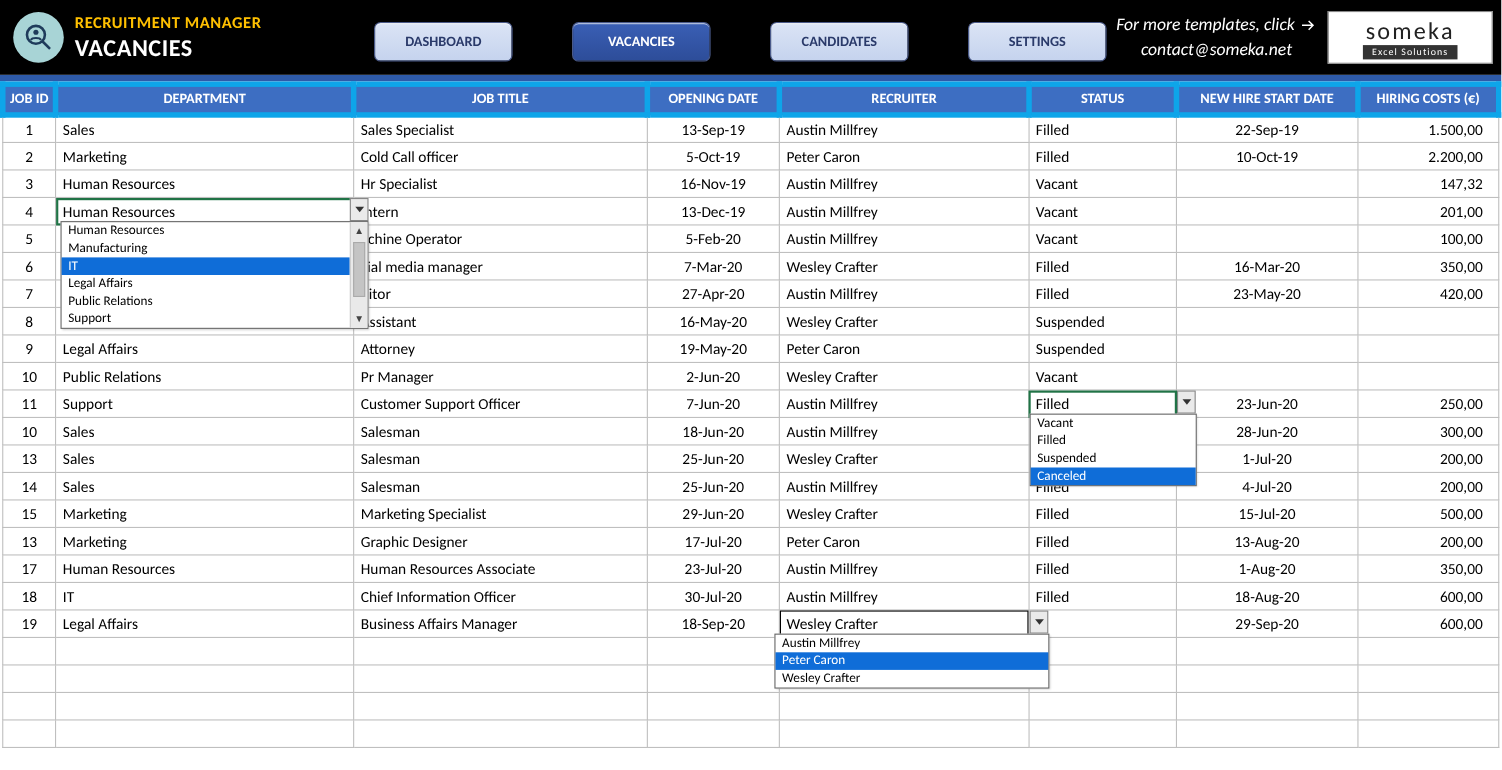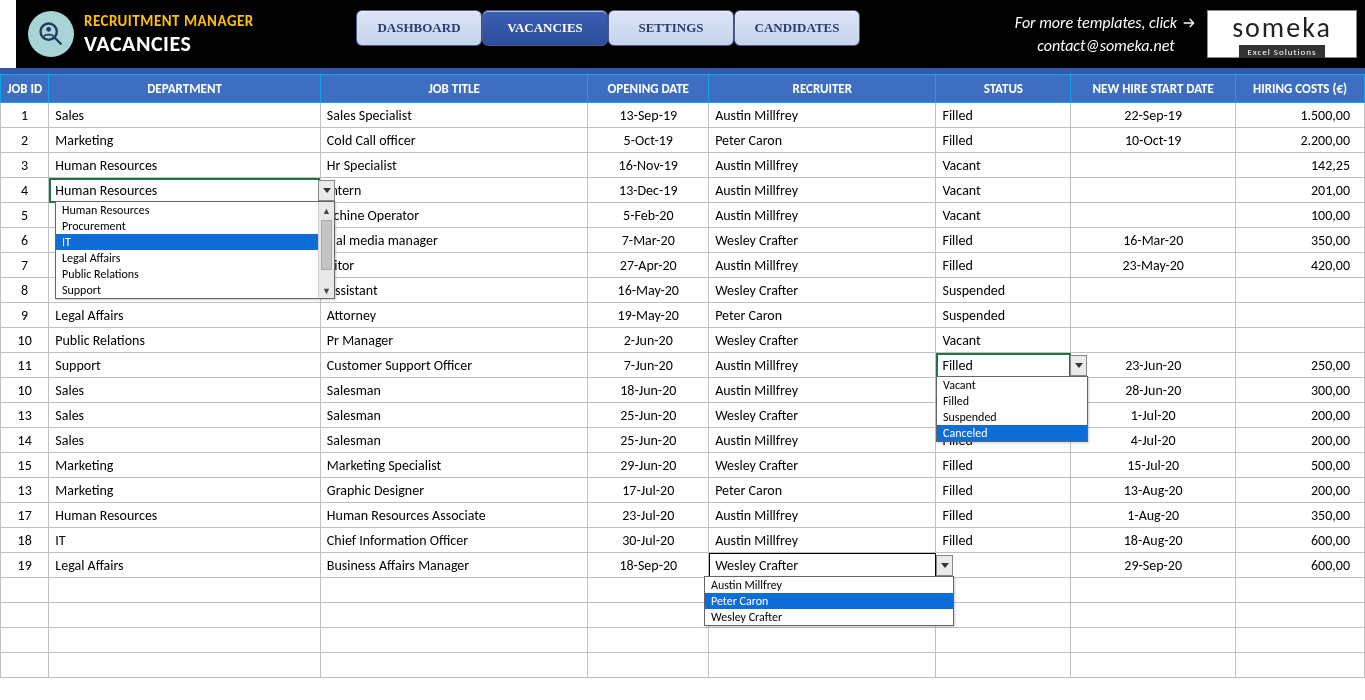--- a/index.html
+++ b/index.html
@@ -12,21 +12,20 @@
     overflow: hidden;
     position: relative;
   }
   .header {
     background: #000;
     height: 68px;
     display: flex;
     align-items: center;
     padding: 0 8px 0 12px;
     position: relative;
-    margin-left: 16px;
   }
   .logo-badge {
     width: 46px; height: 46px;
     border-radius: 50%;
     background: #a8d4d6;
     display: flex; align-items: center; justify-content: center;
     margin-right: 10px;
   }
   .logo-badge svg { width: 28px; height: 28px; }
   .titles { display: flex; flex-direction: column; }
@@ -39,22 +38,22 @@
   .page-title {
     color: #fff;
     font-weight: bold;
     font-size: 22px;
     letter-spacing: 0.5px;
   }
   .nav-buttons {
     display: flex;
     position: absolute;
     left: 340px;
-    top: 10px;
-    font-family: Liberation Serif, serif;
+    top: 20px;
+    gap: 54px;
   }
   .nav-btn {
     width: 126px;
     height: 36px;
     border: 1px solid #4a5a8a;
     border-radius: 6px;
     background: linear-gradient(#dbe4f5, #c5d3ee);
     color: #2a3a6a;
     font-weight: bold;
     font-size: 13px;
@@ -83,37 +82,37 @@
   .brand-logo {
     background: #fff;
     width: 150px;
     height: 48px;
     display: flex;
     flex-direction: column;
     align-items: center;
     justify-content: center;
     border: 1px solid #888;
   }
-  .brand-logo .big { font-size: 28px; letter-spacing: 2px; color:#222; font-weight:300;}
+  .brand-logo .big { font-size: 22px; letter-spacing: 2px; color:#222; font-weight:300;}
   .brand-logo .small { font-size: 9px; background:#333; color:#fff; padding:1px 8px; letter-spacing:1px;}
 
   .thin-bar { height: 6px; background: #2e5aa8; }
   .table-wrap { position: relative; }
   table {
     border-collapse: collapse;
     width: 100%;
     table-layout: fixed;
   }
   th {
     background: #3d6ec2;
     color: #fff;
     font-weight: bold;
     font-size: 13px;
     height: 28px;
-    border: 1px solid #0ea5e9;
+    border: 5px solid #0ea5e9;
     text-align: center;
   }
   td {
     border: 1px solid #bfbfbf;
     height: 25px;
     padding: 0 6px;
     font-size: 14px;
     color: #000;
     vertical-align: middle;
     background: #fff;
@@ -199,22 +198,22 @@
       <path d="M6 14c1-2 7-2 8 0" stroke="#1f3b5b" stroke-width="1.5" fill="none"></path>
     </svg>
   </div>
   <div class="titles">
     <div class="app-title">RECRUITMENT MANAGER</div>
     <div class="page-title">VACANCIES</div>
   </div>
   <div class="nav-buttons">
     <div class="nav-btn">DASHBOARD</div>
     <div class="nav-btn active">VACANCIES</div>
+    <div class="nav-btn">CANDIDATES</div>
     <div class="nav-btn">SETTINGS</div>
-    <div class="nav-btn">CANDIDATES</div>
   </div>
   <div class="header-right">
     <div class="link">
       <span>For more templates, click</span>
       <svg class="arrow-icon" viewBox="0 0 24 24">
           <path d="M4 12h14M13 6l6 6-6 6" stroke="#fff" stroke-width="2" fill="none"></path>
         </svg>
     </div>
     <div>contact@someka.net</div>
   </div>
@@ -271,21 +270,21 @@
           <td class="right">2.200,00</td>
         </tr>
         <tr>
           <td class="center">3</td>
           <td>Human Resources</td>
           <td>Hr Specialist</td>
           <td class="center">16-Nov-19</td>
           <td>Austin Millfrey</td>
           <td>Vacant</td>
           <td class="center"></td>
-          <td class="right">142,25</td>
+          <td class="right">147,32</td>
         </tr>
         <tr>
           <td class="center">4</td>
           <td class="sel-green">Human Resources</td>
           <td>Intern</td>
           <td class="center">13-Dec-19</td>
           <td>Austin Millfrey</td>
           <td>Vacant</td>
           <td class="center"></td>
           <td class="right">201,00</td>
@@ -485,21 +484,21 @@
 
 <div class="dd-arrow" style="left:318px; top:106px;"></div>
 
 <div class="dd-popup" id="dept-dd" style="left:55px; top:127px; width:280px; padding-right:16px;">
   <div class="scrollbar">
     <div class="up">▲</div>
     <div class="thumb"></div>
     <div class="down" style="position:absolute;bottom:0;left:0;right:0">▼</div>
   </div>
 <div class="item">Human Resources</div>
-      <div class="item">Procurement</div>
+      <div class="item">Manufacturing</div>
       <div class="item hl">IT</div>
       <div class="item">Legal Affairs</div>
       <div class="item">Public Relations</div>
       <div class="item">Support</div>
     </div>
 
 <div class="dd-arrow" style="left:1070px; top:281px;"></div>
 
 <div class="dd-popup" id="status-dd" style="left:936px; top:302px; width:152px;">
       <div class="item">Vacant</div>

